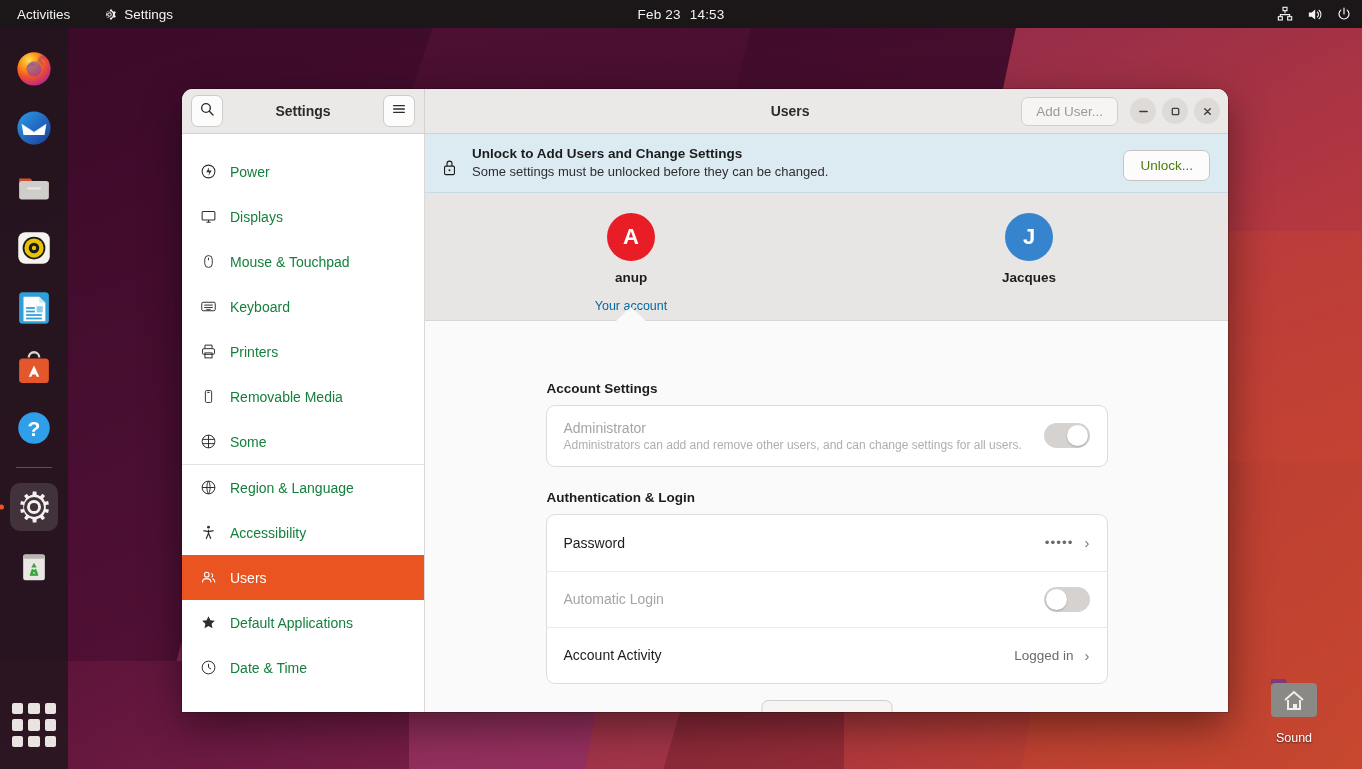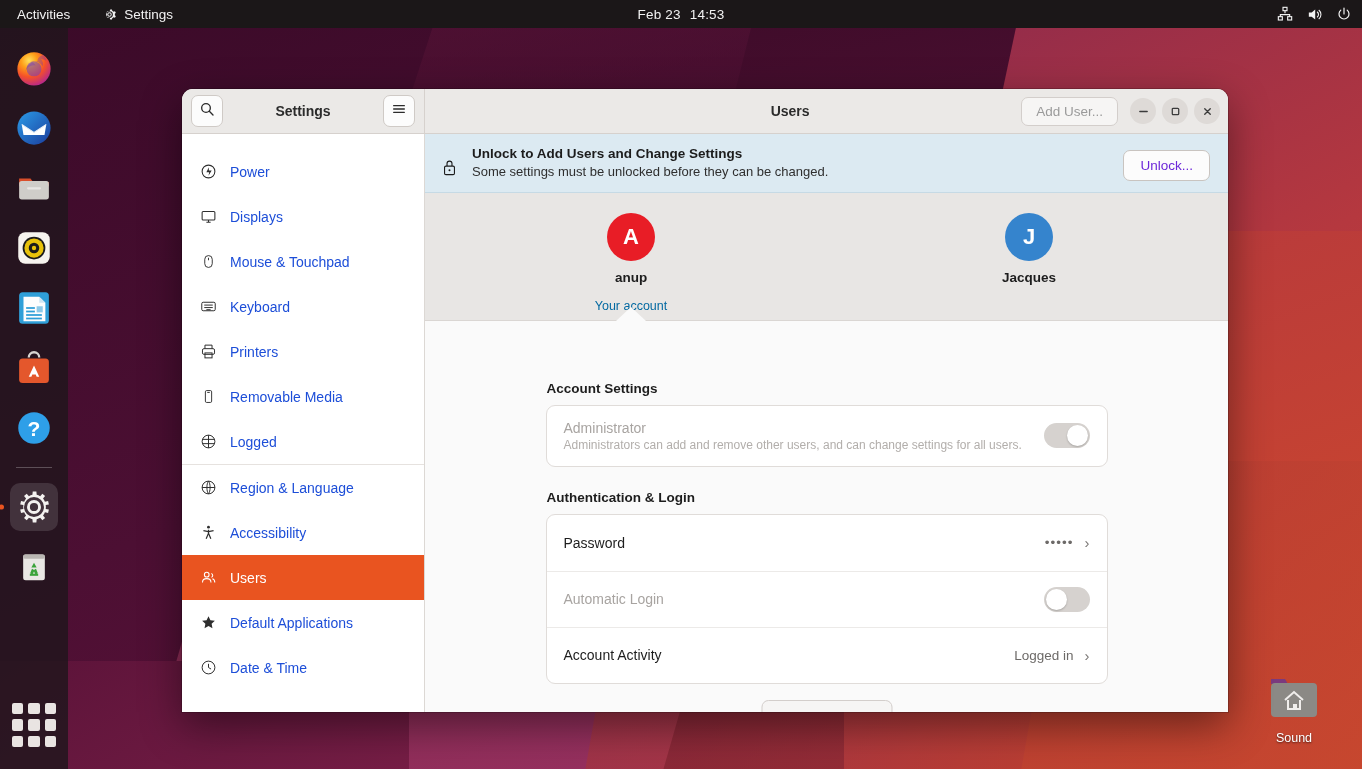--- a/index.html
+++ b/index.html
@@ -114,36 +114,36 @@
   .wc { width:26px; height:26px; border-radius:50%; background:#dedad7;
         display:flex; align-items:center; justify-content:center; cursor:pointer; }
 
   .body { flex:1; display:flex; min-height:0; }
 
   
   .sidebar { width:243px; background:#fff; border-right:1px solid #dcd8d4;
              overflow:hidden; position:relative; }
   .sb-scroll { position:absolute; left:0; right:0; top:-30px; }
   .sb-item { height:45px; display:flex; align-items:center; gap:13px;
-             padding:0 0 0 17px; font-size:14px; color:#1d4ed8; cursor:pointer; }
+             padding:0 0 0 17px; font-size:14px; color:#15803d; cursor:pointer; }
   .sb-item.sel { background:#e95420; color:#fff; }
   .sb-item .ico { width:18px; display:flex; align-items:center; justify-content:center; }
   .sb-sep { height:1px; background:#e6e2df; margin:0 0 0 0; }
 
   
   .content { flex:1; background:#fafafa; overflow:hidden; position:relative;
              display:flex; flex-direction:column; }
 
   .banner { background:#dceaf2; border-bottom:1px solid #c6dae5;
             display:flex; align-items:flex-end; padding:11px 18px 11px 16px; gap:14px; }
   .banner .txt { flex:1; }
   .banner .t1 { font-size:13.5px; font-weight:bold; color:#1c1c1c; line-height:1.35; }
   .banner .t2 { font-size:13px; color:#2f2f2f; line-height:1.35; }
   .unlock-btn { background:#fcfcfc; border:1px solid #c9c4c0; border-radius:7px;
-                padding:7px 16px; font-size:13.5px; color:#6d28d9; cursor:pointer; }
+                padding:7px 16px; font-size:13.5px; color:#4d7c0f; cursor:pointer; }
 
   .users-strip { background:#e8e6e4; border-bottom:1px solid #dad6d3;
                  height:128px; position:relative; padding:20px 56px 0 56px; }
   .user-card { position:absolute; top:20px; width:120px; text-align:center; cursor:pointer; }
   .avatar { width:48px; height:48px; border-radius:50%; margin:0 auto;
             display:flex; align-items:center; justify-content:center;
             color:#fff; font-size:22px; font-weight:bold; }
   .uname { font-size:13.5px; font-weight:bold; color:#1d1d1d; margin-top:9px; }
   .usub  { font-size:12.5px; color:#0369a1; margin-top:14px; }
   .pointer { position:absolute; bottom:-1px; left:50%; transform:translateX(-50%);
@@ -486,21 +486,21 @@
           <span>Removable Media</span>
         </div>
 
         <div class="sb-item">
           <span class="ico">
             <svg width="17" height="17" viewBox="0 0 24 24" fill="none" stroke="#2e2e2e" stroke-width="1.4">
                 <circle cx="12" cy="12" r="9"></circle>
                 <path d="M12 3v18M4 9h16M4 15h16"></path>
               </svg>
           </span>
-          <span>Logged</span>
+          <span>Some</span>
         </div>
 
         <div class="sb-sep"></div>
 
         <div class="sb-item">
           <span class="ico">
             <svg width="17" height="17" viewBox="0 0 24 24" fill="none" stroke="#2e2e2e" stroke-width="1.4">
                 <circle cx="12" cy="12" r="9"></circle>
                 <path d="M3 12h18M12 3c3 3.5 3 14.5 0 18M12 3c-3 3.5-3 14.5 0 18"></path>
               </svg>

